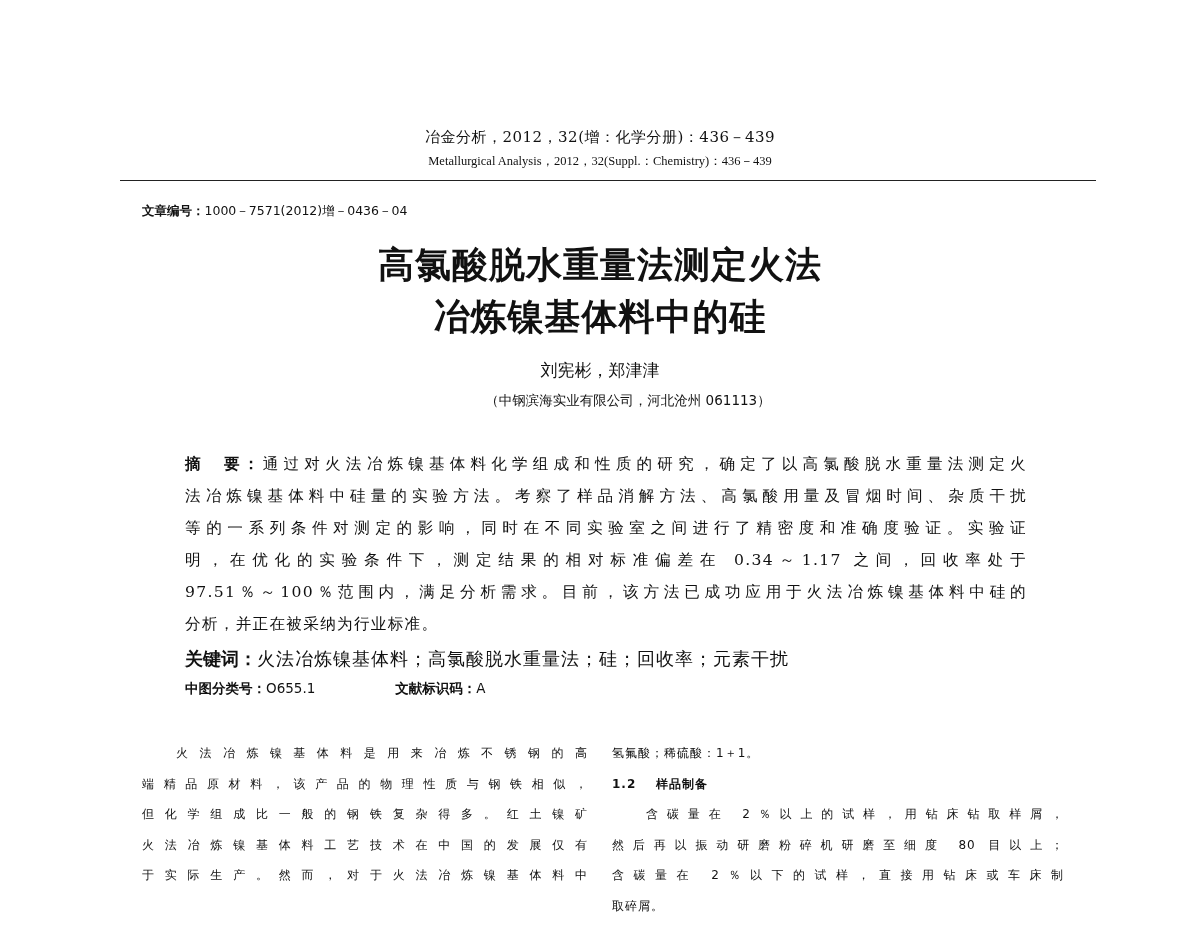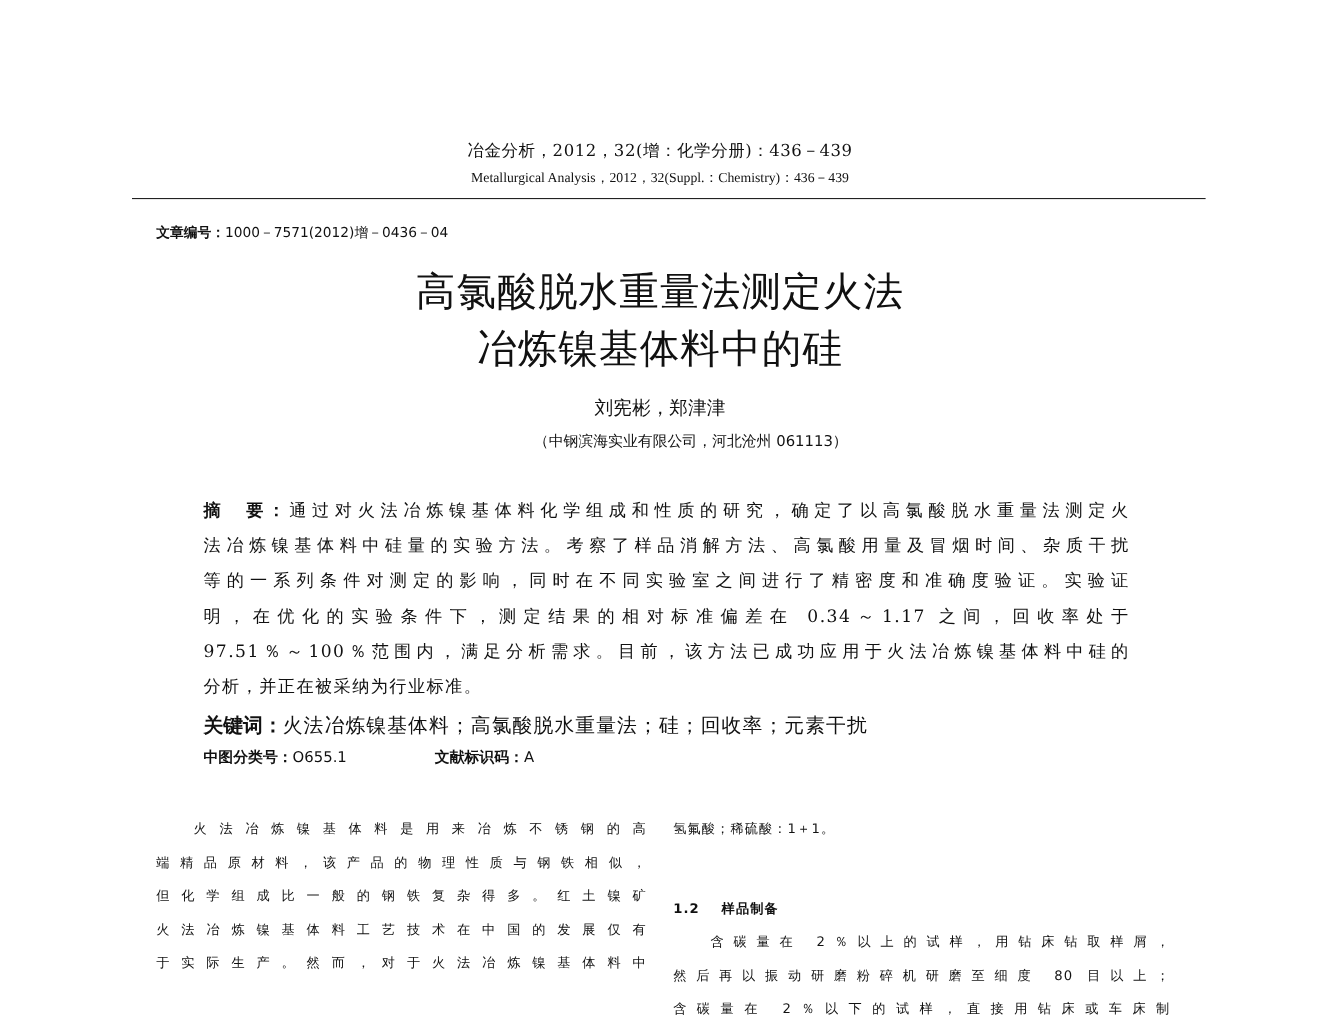--- a/index.html
+++ b/index.html
@@ -6,41 +6,41 @@
     body {
       width: 1200px; height: 929px; position: relative; overflow: hidden;
       color: #111; font-family: "DejaVu Serif", "Liberation Serif", serif;
     }
     .abs { position: absolute; white-space: nowrap; }
     .journal-cn { left: 0; width: 1200px; text-align: center; top: 128px; font-size: 15px; letter-spacing: 0.5px; }
     .journal-en { left: 0; width: 1200px; text-align: center; top: 153px; font-size: 12.5px; font-family: "Liberation Serif", serif; }
     .rule { position: absolute; left: 120px; width: 976px; top: 180px; height: 0; border-top: 1.6px solid #222; }
     .article-no { left: 142px; top: 203px; font-size: 12.5px; font-family: "DejaVu Sans", sans-serif; }
     .article-no b { font-weight: bold; }
-    .title { left: 0; width: 1200px; text-align: center; font-family: "DejaVu Sans", sans-serif; font-weight: normal; font-size: 36px; letter-spacing: 1px; }
+    .title { left: 0; width: 1200px; text-align: center; font-family: "DejaVu Sans", sans-serif; font-weight: bold; font-size: 36px; letter-spacing: 1px; }
     .title1 { top: 241px; }
     .title2 { top: 293px; }
     .authors { left: 0; width: 1200px; text-align: center; top: 359px; font-size: 17px; font-family: "DejaVu Sans", sans-serif; }
     .affil { left: 0; width: 1200px; text-align: center; top: 392px; font-size: 13.5px; font-family: "DejaVu Sans", sans-serif; padding-left: 28px; }
 
     .abstract { position: absolute; left: 185px; top: 448px; width: 842px; font-size: 15.6px; line-height: 32px; letter-spacing: 1.3px; }
     .abstract .ab-line { display: block; text-align: justify; text-align-last: justify; white-space: nowrap; height: 32px; }
     .abstract .ab-line.last { text-align-last: left; }
     .label-bold { font-family: "DejaVu Sans", sans-serif; font-weight: bold; letter-spacing: 0; }
     .keywords { left: 185px; top: 647px; font-size: 18px; letter-spacing: 1px; }
     .classif { left: 185px; top: 680px; font-size: 13.5px; font-family: "DejaVu Sans", sans-serif; }
     .classif .gap { display: inline-block; width: 80px; }
 
     .col { position: absolute; width: 446px; font-family: "DejaVu Sans", sans-serif; font-size: 12px; line-height: 30.5px; }
     .col-left { left: 142px; top: 738px; }
     .col-right { left: 612px; top: 738px; width: 452px; }
     .col .line { display: block; height: 30.5px; white-space: nowrap; text-align: justify; text-align-last: justify; letter-spacing: 1px; }
     .col .line.indent { padding-left: 34px; }
     .col .line.left { text-align-last: left; }
-    .section-head { font-weight: bold; letter-spacing: 1px; margin-top: 42px; }
+    .section-head { font-weight: bold; letter-spacing: 1px; }
     .section-head .num { display: inline-block; width: 44px; }
   </style>
 </head>
 <body>
 
 <div class="abs journal-cn">冶金分析，2012，32(增：化学分册)：436－439</div>
 <div class="abs journal-en">Metallurgical Analysis，2012，32(Suppl.：Chemistry)：436－439</div>
 <div class="rule"></div>
 
 <div class="abs article-no">

